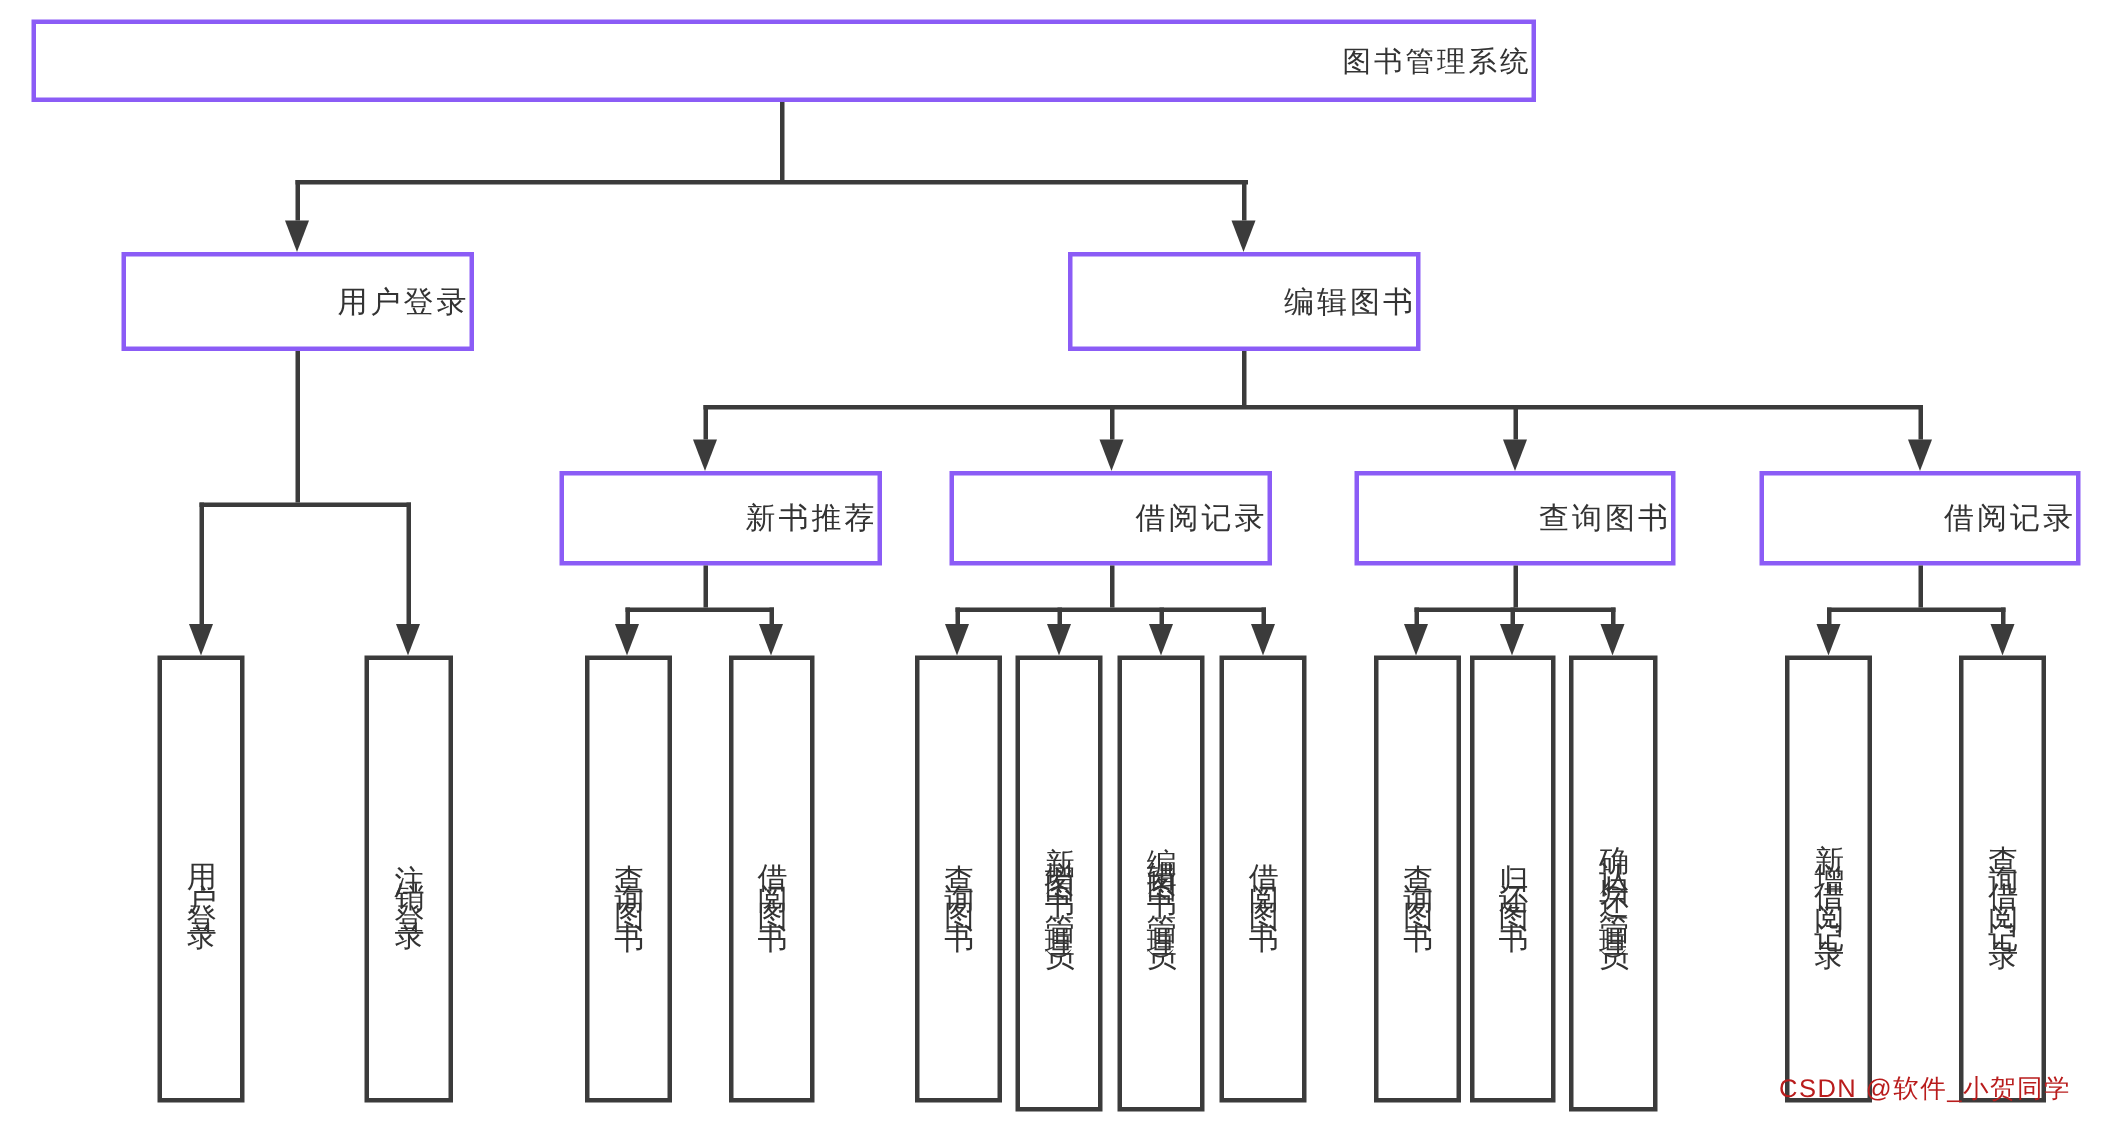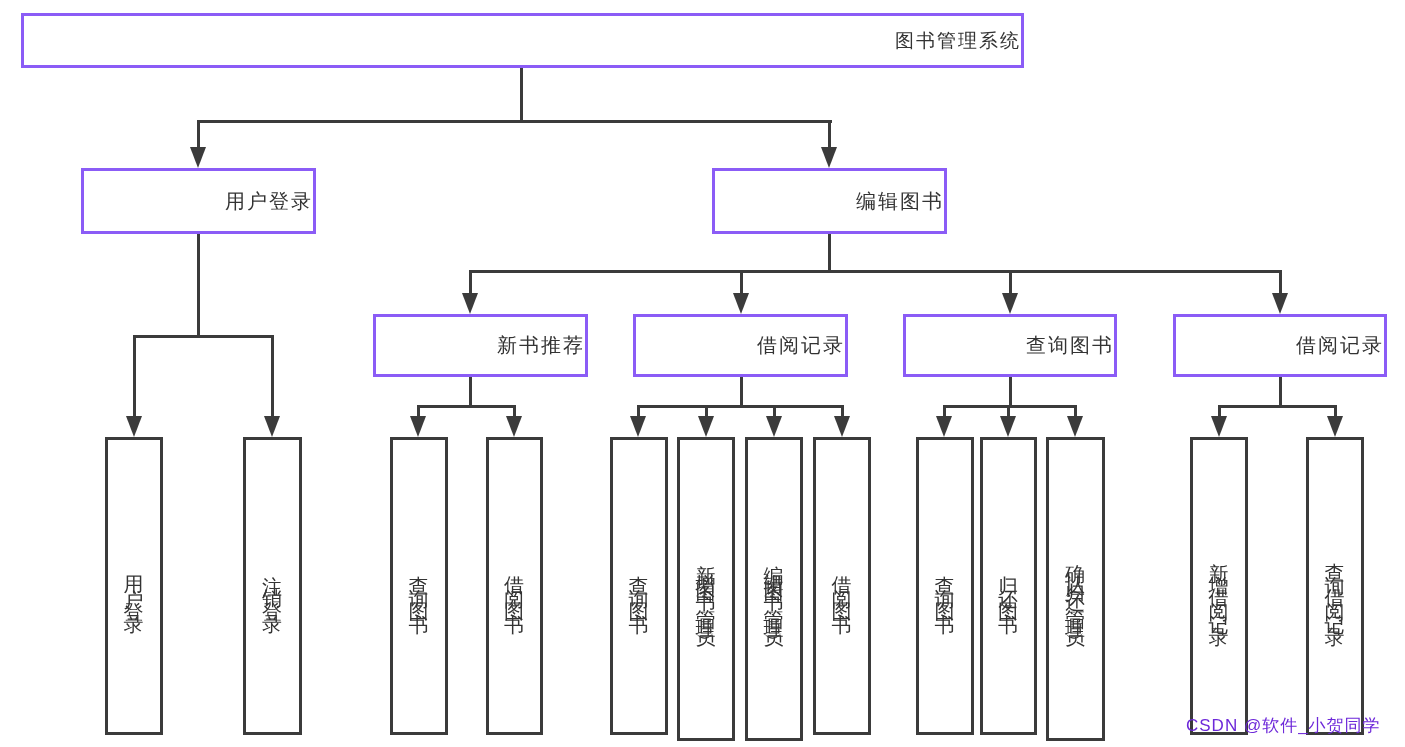--- a/index.html
+++ b/index.html
@@ -58,21 +58,21 @@
     border-left: 8px solid transparent;
     border-right: 8px solid transparent;
     border-top: 21px solid #3b3b3b;
   }
 
   
   .watermark {
     position: absolute;
     left: 1186px;
     top: 714px;
-    color: #6d28d9;
+    color: #b91c1c;
     font-size: 17px;
     letter-spacing: 1px;
     white-space: nowrap;
     z-index: 5;
   }
 </style>
 </head>
 <body>
 
 <div id="canvas">

